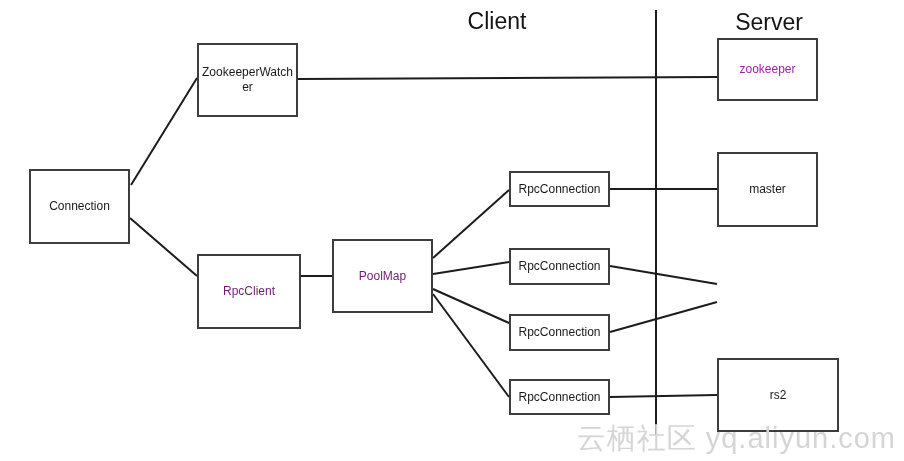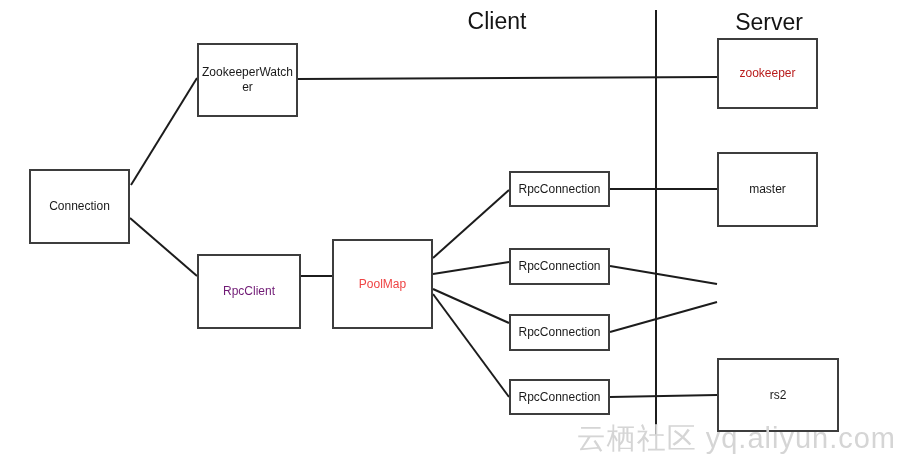--- a/index.html
+++ b/index.html
@@ -86,26 +86,26 @@
       <line x1="610" y1="266" x2="717" y2="284" stroke="#1c1c1c" stroke-width="2"></line>
       <line x1="610" y1="332" x2="717" y2="302" stroke="#1c1c1c" stroke-width="2"></line>
       <line x1="610" y1="397" x2="717" y2="395" stroke="#1c1c1c" stroke-width="2"></line>
       <line x1="656" y1="10" x2="656" y2="435" stroke="#1c1c1c" stroke-width="2"></line>
     </svg>
 
   <div class="nodes-layer">
       <div class="node" style="left: 29px; top: 169px; width: 101px; height: 75px; border-color: rgb(61, 61, 61); color: rgb(26, 26, 26);">Connection</div>
       <div class="node" style="left: 197px; top: 43px; width: 101px; height: 74px; border-color: rgb(61, 61, 61); color: rgb(26, 26, 26);">ZookeeperWatcher</div>
       <div class="node" style="left: 197px; top: 238px; width: 104px; height: 75px; border-color: rgb(61, 61, 61); color: #701a75; margin-top: 16px;">RpcClient</div>
-      <div class="node" style="left: 332px; top: 239px; width: 101px; height: 90px; border-color: rgb(61, 61, 61); color: #ef4444;">PoolMap</div>
+      <div class="node" style="left: 332px; top: 239px; width: 101px; height: 74px; border-color: rgb(61, 61, 61); color: #701a75;">PoolMap</div>
       <div class="node" style="left: 509px; top: 171px; width: 101px; height: 36px; border-color: rgb(61, 61, 61); color: rgb(26, 26, 26);">RpcConnection</div>
       <div class="node" style="left: 509px; top: 248px; width: 101px; height: 37px; border-color: rgb(61, 61, 61); color: rgb(26, 26, 26);">RpcConnection</div>
       <div class="node" style="left: 509px; top: 314px; width: 101px; height: 37px; border-color: rgb(61, 61, 61); color: rgb(26, 26, 26);">RpcConnection</div>
       <div class="node" style="left: 509px; top: 379px; width: 101px; height: 36px; border-color: rgb(61, 61, 61); color: rgb(26, 26, 26);">RpcConnection</div>
-      <div class="node" style="left: 717px; top: 38px; width: 101px; height: 71px; border-color: rgb(61, 61, 61); color: #b91c1c;">zookeeper</div>
+      <div class="node" style="left: 717px; top: 38px; width: 101px; height: 63px; border-color: rgb(61, 61, 61); color: #a21caf;">zookeeper</div>
       <div class="node" style="left: 717px; top: 152px; width: 101px; height: 75px; border-color: rgb(61, 61, 61); color: rgb(26, 26, 26);">master</div>
       <div class="node" style="left: 717px; top: 358px; width: 122px; height: 74px; border-color: rgb(61, 61, 61); color: rgb(26, 26, 26);">rs2</div>
     </div>
 
   <div class="section-label client">Client</div>
 
   <div class="section-label server">Server</div>
 
   <div class="watermark">云栖社区 yq.aliyun.com</div>
 </div>

